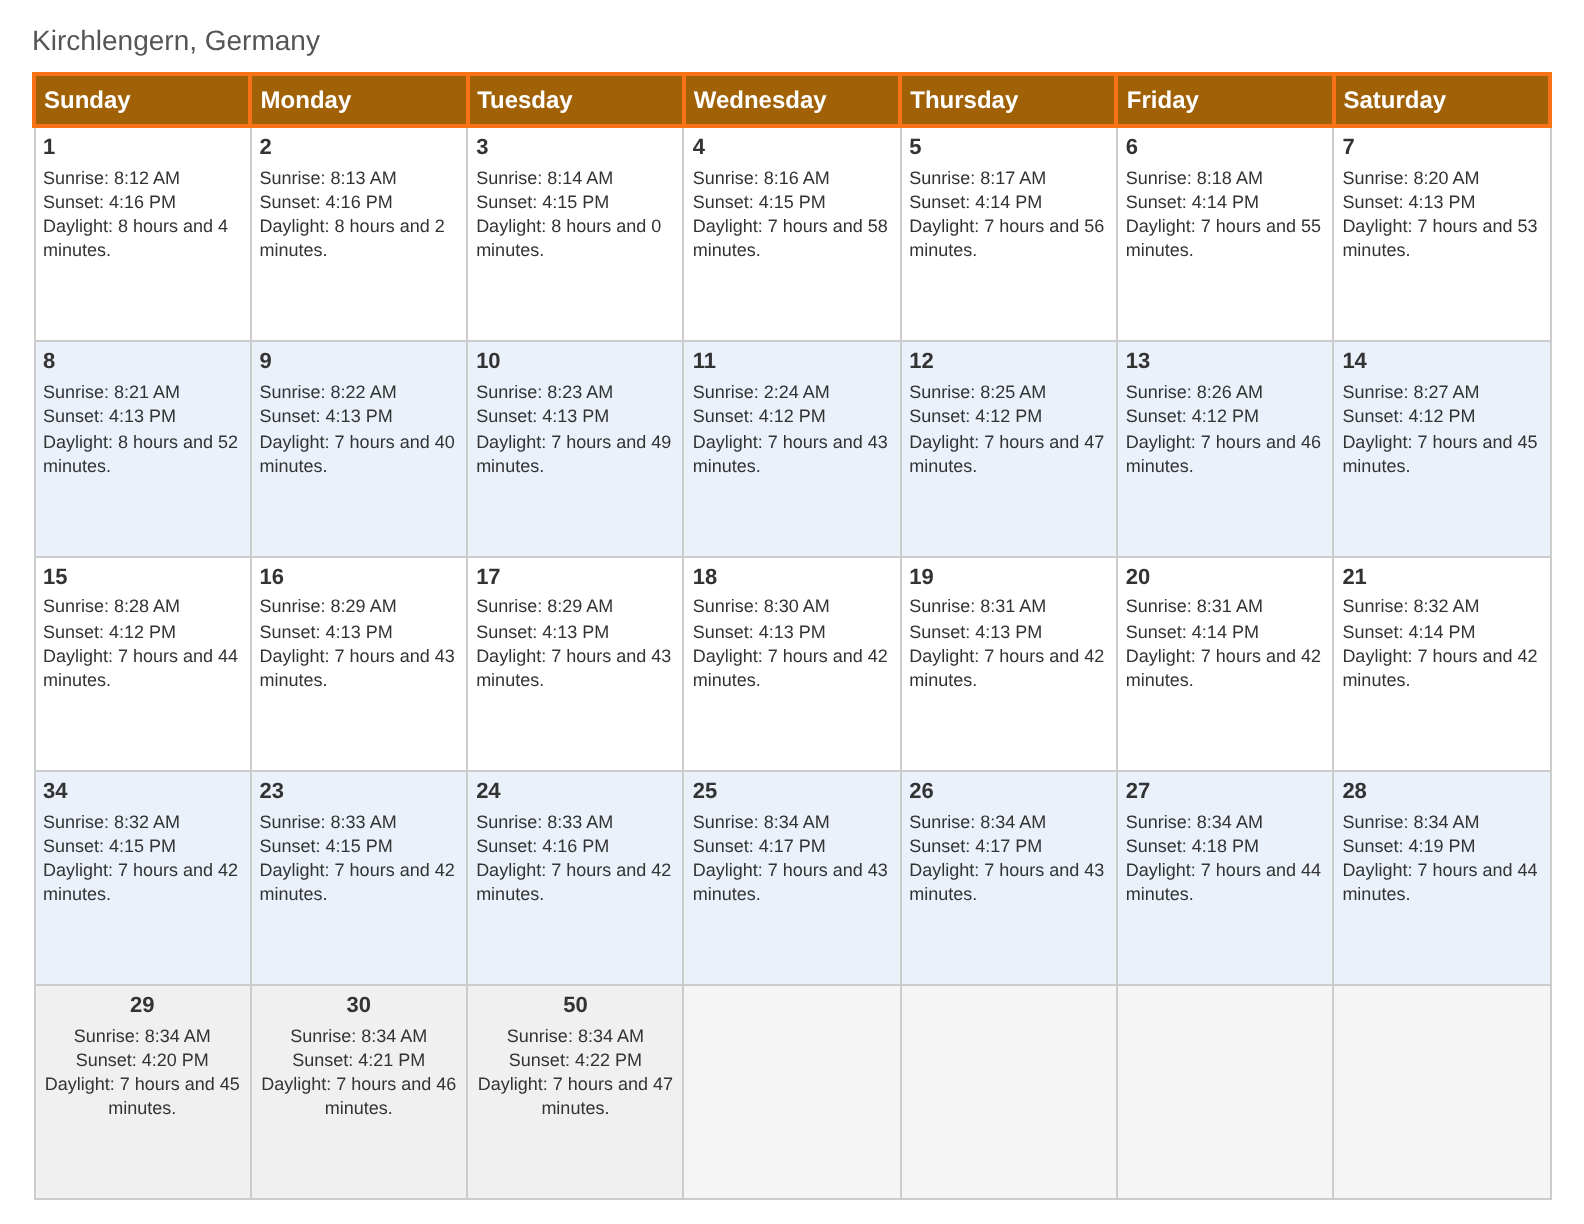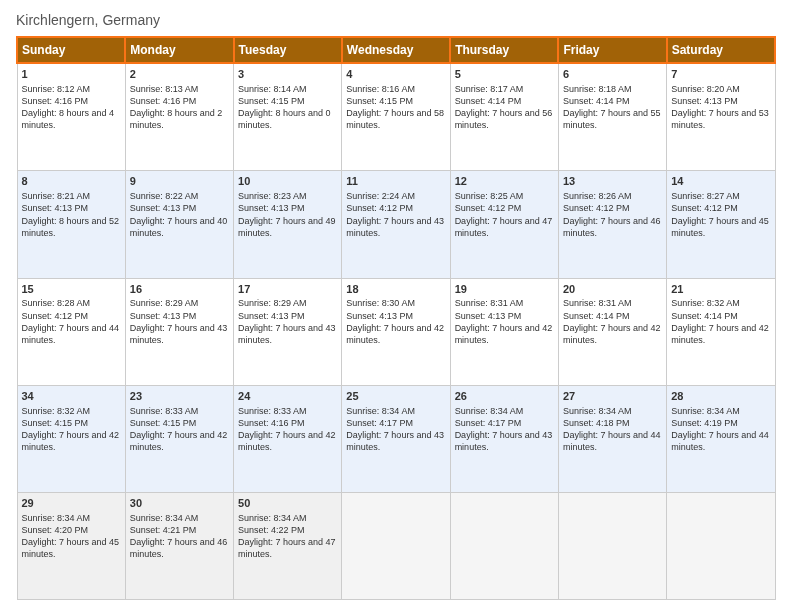--- a/index.html
+++ b/index.html
@@ -87,21 +87,21 @@
       background: #f5f5f5;
     }
     .day-num {
       font-size: 11px;
       font-weight: bold;
       display: block;
       margin-bottom: 1px;
     }
     .row-even td { background: #eaf1fb; }
     .row-odd td { background: #fff; }
-    .row-last td { background: #f0f0f0; }
+    .row-last td { background: #f0f0f0; text-align: center; }
   </style>
 </head>
 <body>
 
 <div class="page">
   <div class="header">
     <div class="title-section">
       <div class="location">Kirchlengern, Germany</div>
     </div>
   </div>

